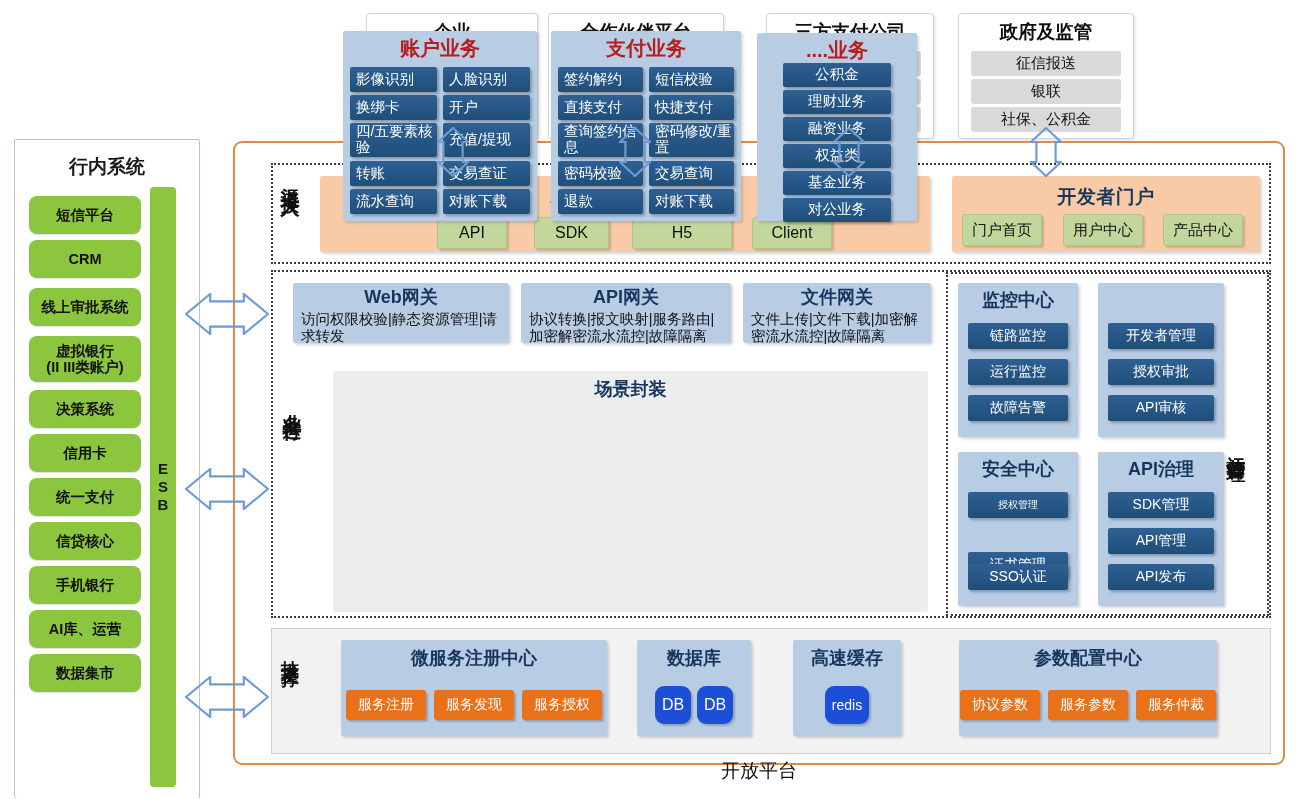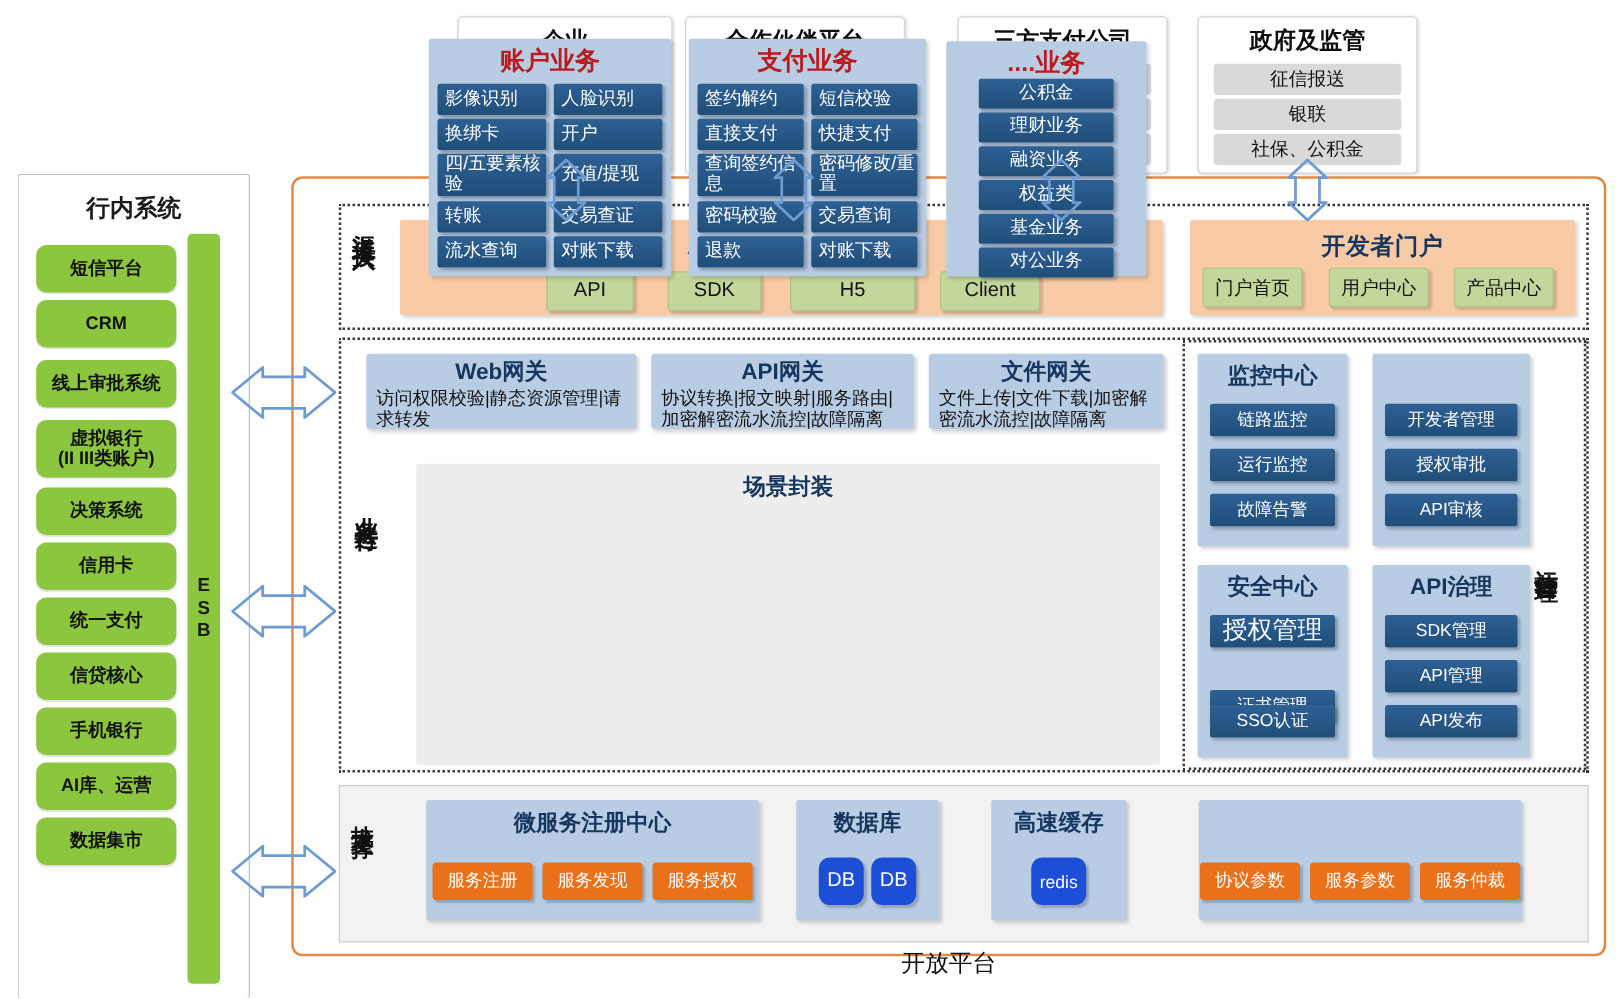--- a/index.html
+++ b/index.html
@@ -342,21 +342,21 @@
         <div class="blue-chip c" style="position:absolute; left:10px; top:76px; width:100px; height:26px; font-size:14px;">运行监控</div>
         <div class="blue-chip c" style="position:absolute; left:10px; top:112px; width:100px; height:26px; font-size:14px;">故障告警</div>
       </div>
       <div class="ops-card" style="left:1098px; top:283px; width:126px; height:154px;">
         <div class="blue-chip c" style="position:absolute; left:10px; top:40px; width:106px; height:26px; font-size:14px;">开发者管理</div>
         <div class="blue-chip c" style="position:absolute; left:10px; top:76px; width:106px; height:26px; font-size:14px;">授权审批</div>
         <div class="blue-chip c" style="position:absolute; left:10px; top:112px; width:106px; height:26px; font-size:14px;">API审核</div>
       </div>
       <div class="ops-card" style="left:958px; top:452px; width:120px; height:154px;">
         <div class="ops-title">安全中心</div>
-        <div class="blue-chip c" style="position:absolute; left:10px; top:40px; width:100px; height:26px; font-size:20px;">授权管理</div>
+        <div class="blue-chip c" style="position:absolute; left:10px; top:40px; width:100px; height:26px; font-size:10px;">授权管理</div>
         <div class="blue-chip c" style="position:absolute; left:10px; top:76px; width:100px; height:26px; font-size:14px;margin-top:24px;">证书管理</div>
         <div class="blue-chip c" style="position:absolute; left:10px; top:112px; width:100px; height:26px; font-size:14px;">SSO认证</div>
       </div>
       <div class="ops-card" style="left:1098px; top:452px; width:126px; height:154px;">
         <div class="ops-title">API治理</div>
         <div class="blue-chip c" style="position:absolute; left:10px; top:40px; width:106px; height:26px; font-size:14px;">SDK管理</div>
         <div class="blue-chip c" style="position:absolute; left:10px; top:76px; width:106px; height:26px; font-size:14px;">API管理</div>
         <div class="blue-chip c" style="position:absolute; left:10px; top:112px; width:106px; height:26px; font-size:14px;">API发布</div>
       </div>
     </div>
@@ -373,20 +373,21 @@
       <div class="tech-card" style="left:637px; top:640px; width:114px; height:96px;">
         <div class="tech-title">数据库</div>
         <div class="redis-chip" style="left:18px; top:46px; width:36px; height:38px; font-size:16px;">DB</div>
         <div class="redis-chip" style="left:60px; top:46px; width:36px; height:38px; font-size:16px;">DB</div>
       </div>
       <div class="tech-card" style="left:793px; top:640px; width:108px; height:96px;">
         <div class="tech-title">高速缓存</div>
         <div class="redis-chip" style="left:32px; top:46px; width:44px; height:38px;">redis</div>
       </div>
       <div class="tech-card" style="left:959px; top:640px; width:258px; height:96px;">
+        <div class="tech-title">参数配置中心</div>
         <div class="orange-chip" style="left:1px; top:50px; width:80px; height:30px;">协议参数</div>
         <div class="orange-chip" style="left:89px; top:50px; width:80px; height:30px;">服务参数</div>
         <div class="orange-chip" style="left:177px; top:50px; width:80px; height:30px;">服务仲裁</div>
       </div>
     </div>
 
   <div id="arrows-layer">
       <svg width="32" height="50" viewBox="0 0 32 50" class="arrow" style="left: 437px; top: 127px; position: absolute;">
         <path d="M 16 1 L 31 15 L 25.6 15 L 25.6 35 L 31 35 L 16 49 L 1 35 L 6.4 35 L 6.4 15 L 1 15 Z" fill="none" stroke="#6E9BD1" stroke-width="2.2"></path>
       </svg>

